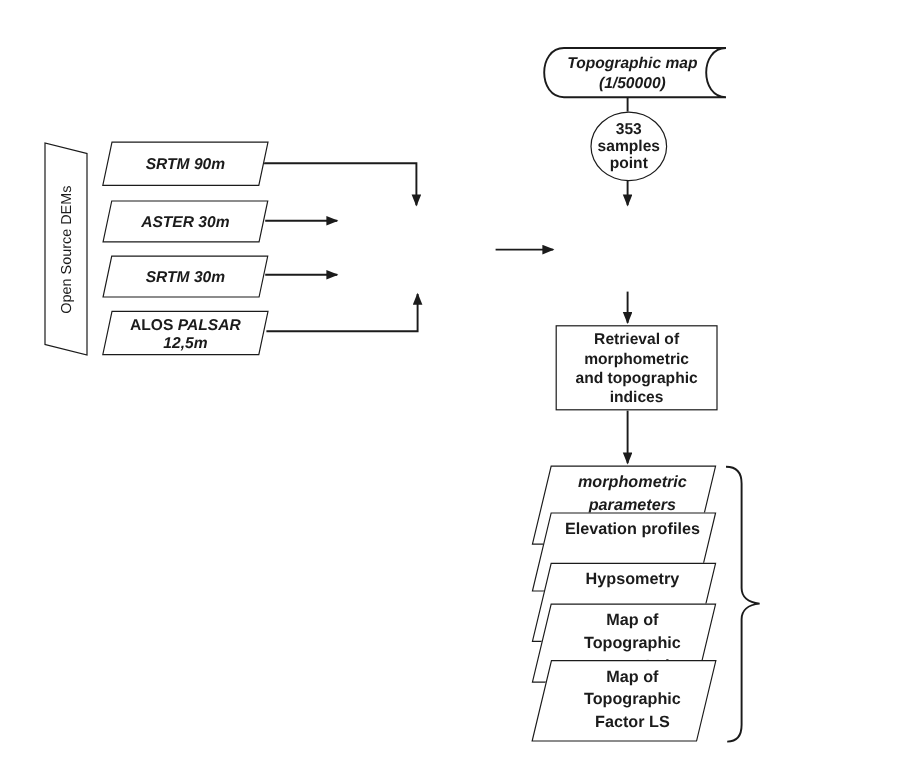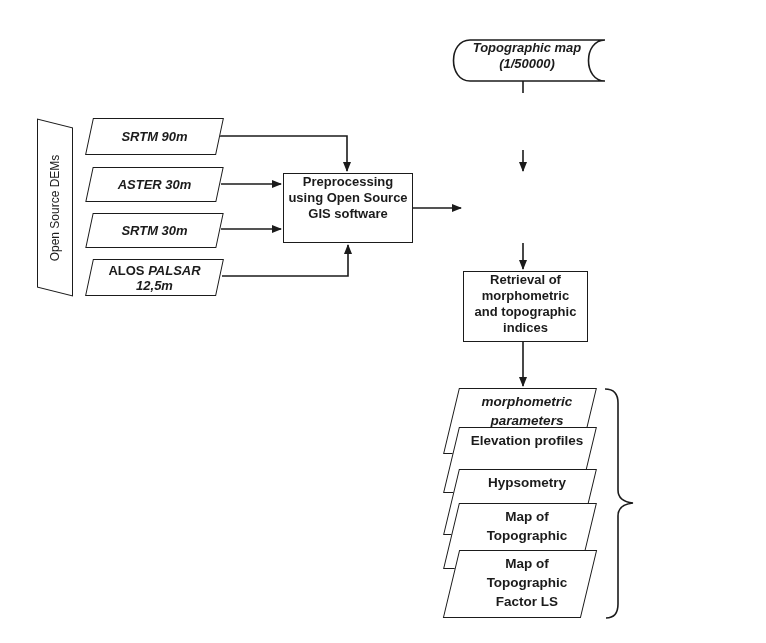--- a/index.html
+++ b/index.html
@@ -3,21 +3,21 @@
 <meta charset="utf-8">
 <title>Flowchart</title>
 <style>
   html,body { margin:0; padding:0; background:#ffffff; }
   .canvas {
     position:relative; width:766px; height:643px; background:#ffffff;
     font-family:"Liberation Sans", sans-serif; color:#1b1b1b; overflow:hidden;
   }
   .abs { position:absolute; box-sizing:border-box; }
   .shape { border:1.7px solid #1b1b1b; background:#ffffff; z-index:10; }
-  .flexc { display:flex; justify-content:center; text-align:center; }
+  .flexc { display:flex; align-items:center; justify-content:center; text-align:center; }
   .box { font-weight:700; font-size:13px; line-height:16px; }
   .multiline { white-space:pre-line; }
   .ital { font-style:italic; }
   .wires { position:absolute; left:0; top:0; z-index:1; pointer-events:none; }
   
   .pgramX { transform:skewX(-12deg); }
   .unskewX { width:100%; height:100%; transform:skewX(12deg);
              display:flex; align-items:center; justify-content:center; text-align:center; }
   .demlbl { font-weight:700; font-size:13px; line-height:15px; }
   
@@ -83,34 +83,34 @@
         <span class="demlbl ital">SRTM 30m</span>
       </div>
   </div>
   <div class="abs shape pgramX" style="left:89px; top:259px; width:131px; height:37px;">
     <div class="unskewX">
       <span class="demlbl"><span>ALOS </span><span class="ital">PALSAR</span><br>
         <span class="ital">12,5m</span></span>
     </div>
   </div>
 
-  <div class="abs shape flexc box" style="left:283px; top:173px; width:130px; height:70px;">
-    <span class="multiline">Preprocessing
-using Open Source
-GIS software</span>
-  </div>
 
   <div class="abs flexc freelbl" style="left:462px; top:40px; width:130px; height:41px;">
     <span class="multiline">Topographic map
 (1/50000)</span>
   </div>
 
+  <div class="abs shape flexc circle" style="left:492px; top:93px; width:64px; height:58px;">
+    <span class="multiline">353
+samples
+point</span>
+  </div>
 
 
-  <div class="abs shape flexc box" style="left:463px; top:271px; width:125px; height:71px;">
+  <div class="abs shape flexc box" style="left:463px; top:271px; width:135px; height:71px;">
     <span class="multiline">Retrieval of
 morphometric
 and topographic
 indices</span>
   </div>
 
   <div class="abs shape stack" style="left:451px; top:388px; width:138px; height:66px; z-index:11;">
     <div class="unstack">
         <span class="stacklbl ital multiline">morphometric
 parameters</span>

